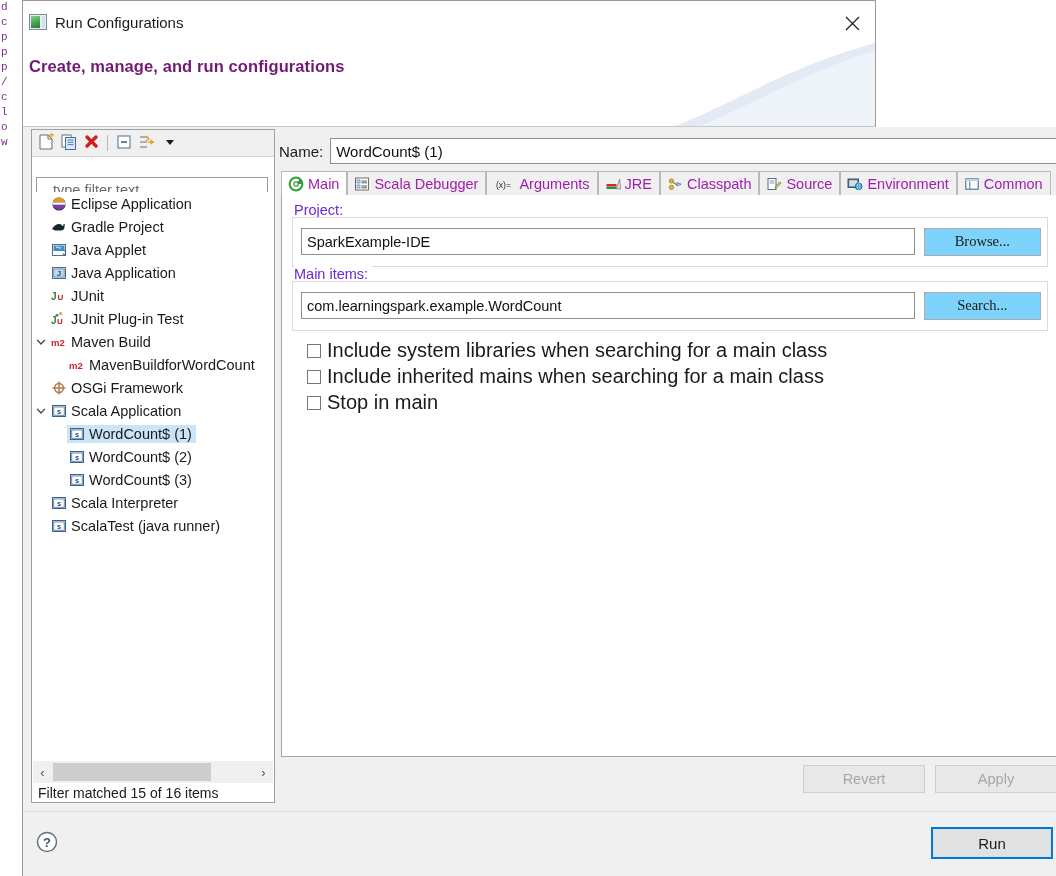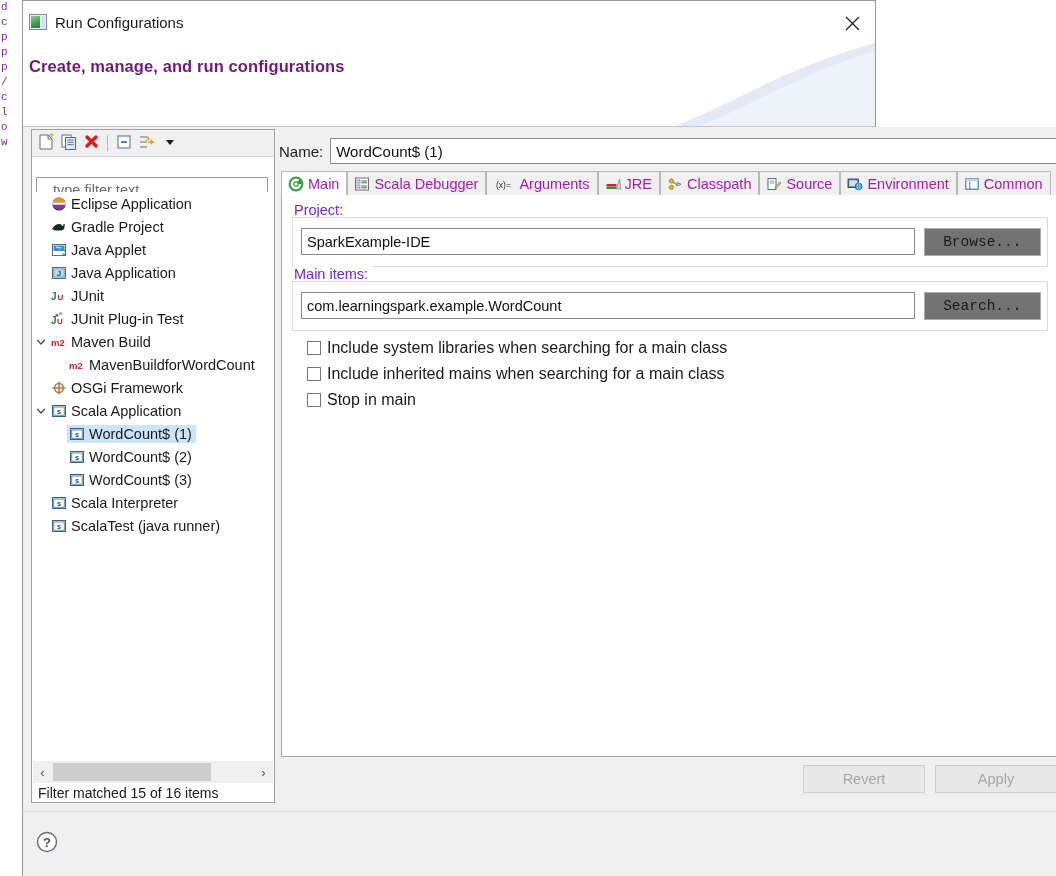--- a/index.html
+++ b/index.html
@@ -272,30 +272,30 @@
   }
   .field-input {
     width: 617px; height: 27px; box-sizing: border-box;
     border: 1px solid #8d8d8d; background:#fff;
     padding: 0 5px;
     font-family:"Liberation Sans", sans-serif;
     font-size: 14.5px; color:#111; outline:none;
   }
   .field-btn {
     width: 118px; height: 28px; margin-left: 9px;
-    background: #737373;
+    background: #7dd3fc;
     border: 1px solid #adadad;
-    font-family:Liberation Mono, monospace;
+    font-family:Liberation Serif, serif;
     font-size: 14.5px; color:#1a1a1a;
     cursor: pointer;
   }
   .cb-row {
     position: absolute; left: 10px;
     display: flex; align-items: center;
-    font-size: 16px; color: #1a1a1a; padding-left: 15px;
+    font-size: 20px; color: #1a1a1a; padding-left: 15px;
   }
   .cb {
     width: 14px; height: 14px;
     border: 1px solid #767676;
     background: #ffffff;
     margin-right: 6px;
     box-sizing: border-box;
     cursor: pointer;
     flex: 0 0 14px;
   }
@@ -802,16 +802,17 @@
   </div>
 
   <div id="footer">
     <div id="help-icon">
       <svg width="24" height="24" viewBox="0 0 24 24">
         <circle cx="12" cy="12" r="9.5" fill="#ffffff" stroke="#5b6f80" stroke-width="1.4"></circle>
         <text x="12" y="16.5" text-anchor="middle" font-family="Liberation Sans, sans-serif" font-size="13" font-weight="bold" fill="#42566a">?</text>
       </svg>
     </div>
     <div id="footer-btns">
+      <button class="f-btn primary">Run</button>
     </div>
   </div>
 
 </div>
 
 </body></html>

